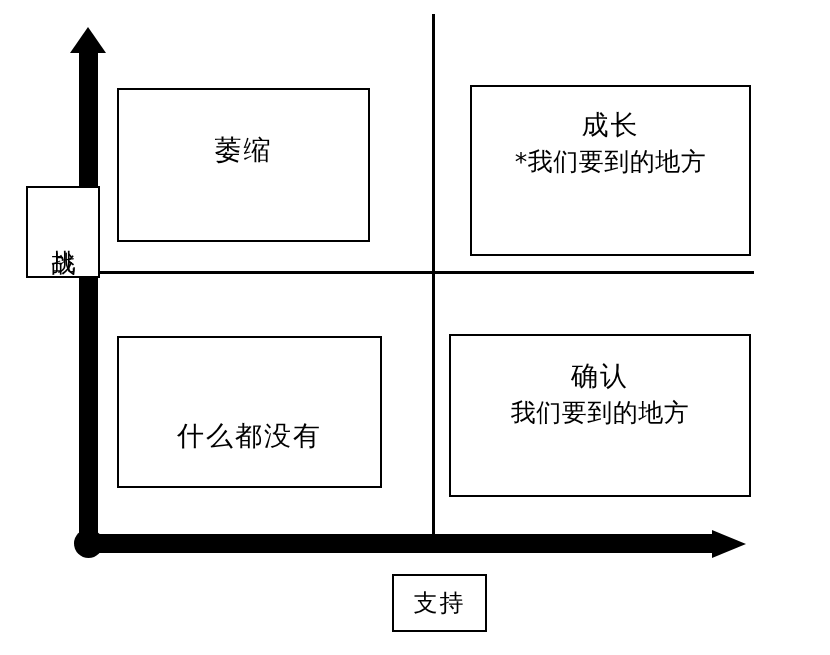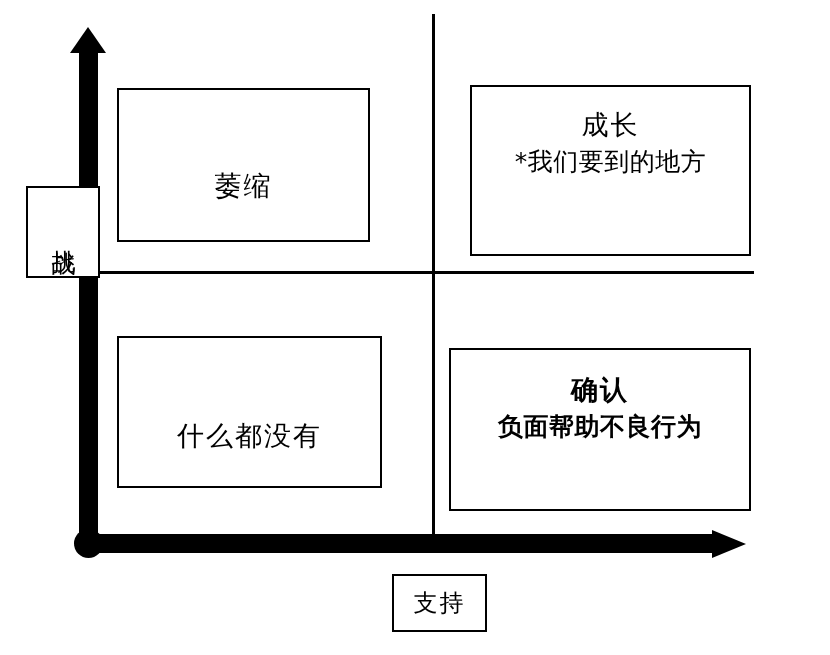--- a/index.html
+++ b/index.html
@@ -91,41 +91,40 @@
     background: #ffffff;
     display: flex;
     flex-direction: column;
     align-items: center;
     font-family: "DejaVu Sans", "Liberation Sans", sans-serif;
     color: #000000;
   }
   .qbox-tl {
     left: 117px; top: 88px;
     width: 253px; height: 154px;
-    justify-content: center;
+    justify-content: flex-start;
     padding-top: 42px;
   }
   .qbox-tr {
     left: 470px; top: 85px;
     width: 281px; height: 171px;
     justify-content: flex-start;
     padding-top: 20px;
   }
   .qbox-bl {
     left: 117px; top: 336px;
     width: 265px; height: 152px;
     justify-content: center;
     padding-top: 48px;
   }
   .qbox-br {
-    left: 449px; top: 348px;
+    left: 449px; top: 334px;
     width: 302px; height: 163px;
     justify-content: flex-start;
     padding-top: 22px;
-    font-weight: bold;
   }
 
   .q-title {
     font-size: 27px;
     line-height: 1.35;
     letter-spacing: 2px;
     white-space: nowrap;
   }
   .q-sub {
     font-size: 25px;
@@ -184,21 +183,21 @@
     <div class="q-title">什么都没有</div>
   </div>
 
   <div class="qbox qbox-tr">
     <div class="q-title">成长</div>
     <div class="q-sub">*我们要到的地方</div>
   </div>
 
   <div class="qbox qbox-br">
     <div class="q-title">确认</div>
-    <div class="q-sub">负面帮助不良行为</div>
+    <div class="q-sub">我们要到的地方</div>
   </div>
 
   <div class="label-box label-challenge">
     <span>挑战</span>
   </div>
   <div class="label-box label-support">
     <span>支持</span>
   </div>
 
 </div>

